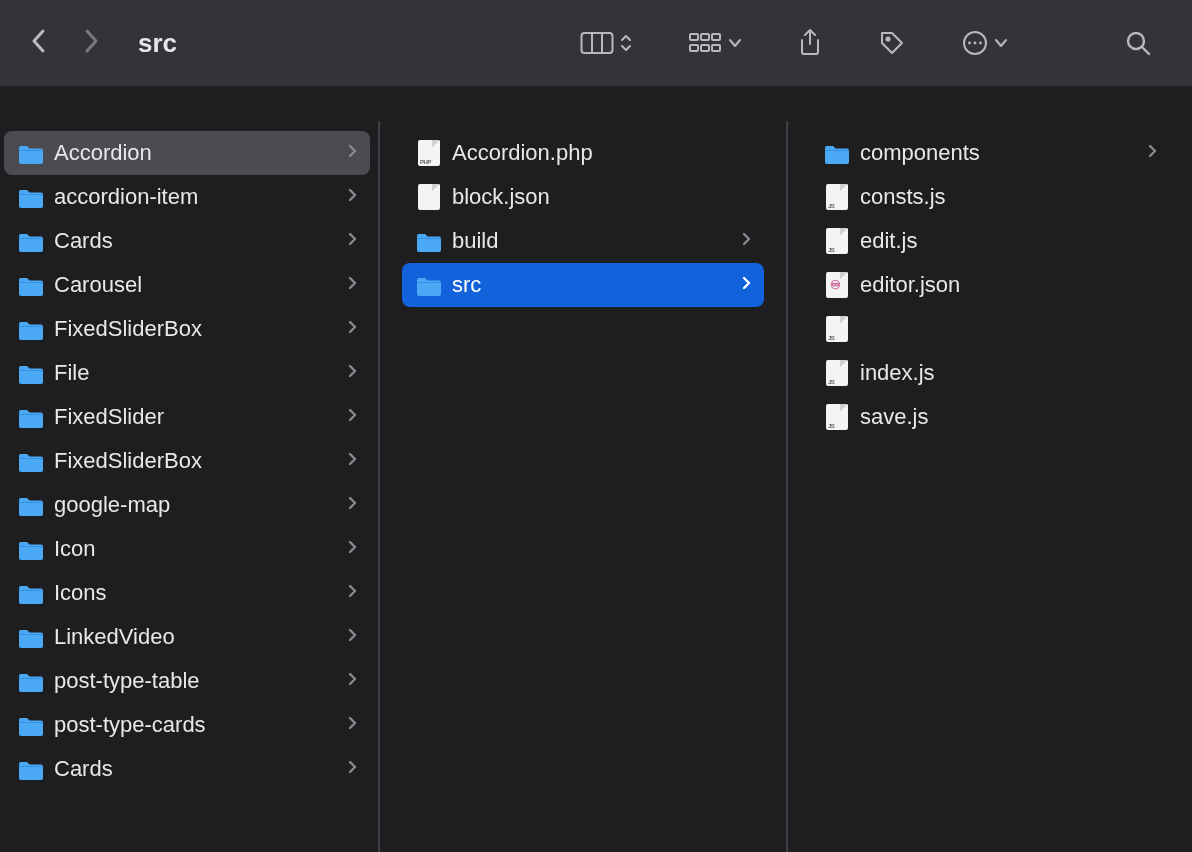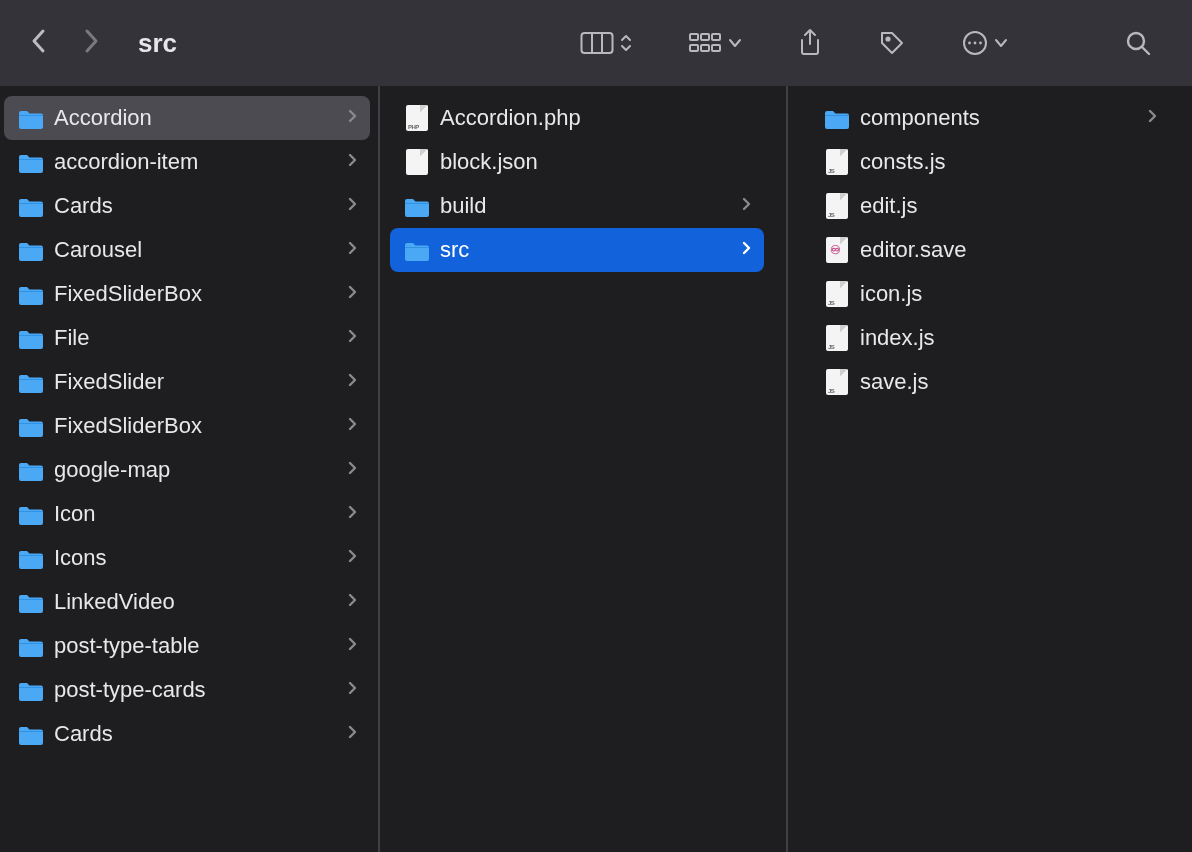--- a/index.html
+++ b/index.html
@@ -47,23 +47,24 @@
   }
   .toolbar-btn svg { stroke: #b9b9bd; fill: none; }
   .chev-vert { display:flex; flex-direction:column; }
   .columns {
     display: flex;
     height: calc(852px - 86px);
   }
   .col {
     overflow-y: auto;
     padding-top: 10px;
+    margin-top: 35px;
   }
   .col-1 { width: 380px; border-right: 2px solid #403f44; }
-  .col-2 { width: 408px; border-right: 2px solid #403f44; padding-left: 10px; padding-right: 22px;}
+  .col-2 { width: 408px; border-right: 2px solid #403f44; padding-left: 22px; padding-right: 22px;}
   .col-3 { flex: 1; padding-left: 22px; padding-right: 22px;}
   .item {
     display: flex;
     align-items: center;
     height: 44px;
     padding: 0 10px 0 10px;
     border-radius: 8px;
     cursor: default;
     position: relative;
   }
@@ -580,30 +581,29 @@
         </span>
         <span class="name">edit.js</span>
         <span class="chevron"></span>
       </div>
       <div class="item">
         <span class="icon-slot">
           <div class="file-ic scss">
             <span class="sass" style="color: rgb(198, 83, 140);">♾</span>
           </div>
         </span>
-        <span class="name">editor.save</span>
+        <span class="name">editor.json</span>
         <span class="chevron"></span>
       </div>
       <div class="item">
         <span class="icon-slot">
           <div class="file-ic">
             <span class="badge">JS</span>
           </div>
         </span>
-        <span class="name">icon.js</span>
         <span class="chevron"></span>
       </div>
       <div class="item">
         <span class="icon-slot">
           <div class="file-ic">
             <span class="badge">JS</span>
           </div>
         </span>
         <span class="name">index.js</span>
         <span class="chevron"></span>

